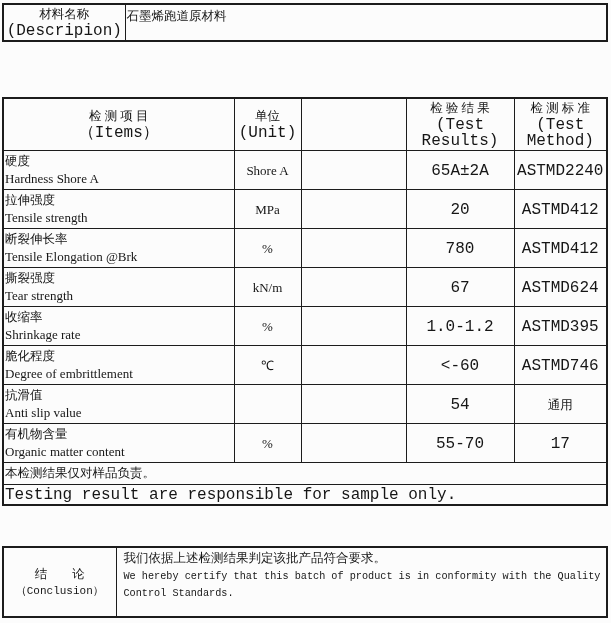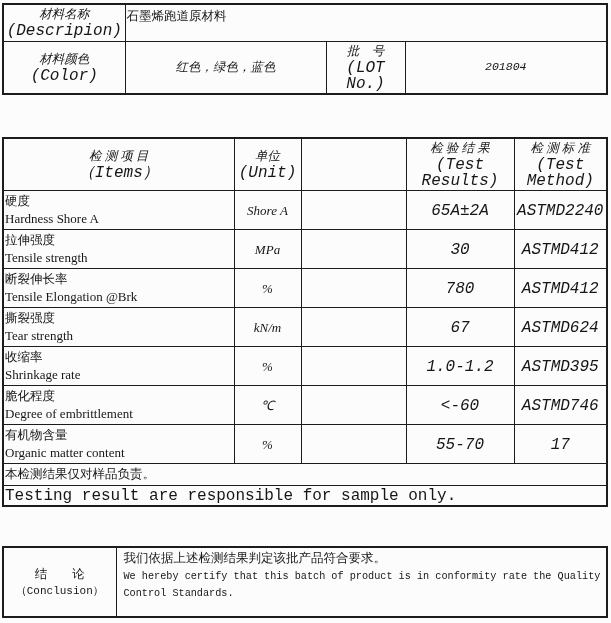--- a/index.html
+++ b/index.html
@@ -5,21 +5,21 @@
   html,body{margin:0;padding:0;background:#fcfcfc;}
   .page{position:relative;width:611px;height:623px;background:#fcfcfc;color:#161616;
         font-family:"Liberation Serif",serif;}
   table{border-collapse:collapse;table-layout:fixed;position:absolute;}
   td{border:1px solid #1c1c1c;overflow:hidden;}
   .tbl{border:2px solid #1c1c1c;}
   .zh{font-family:"Liberation Serif",serif;font-size:12.5px;line-height:17px;display:block;}
   .en-serif{font-family:"Liberation Serif",serif;font-size:13px;line-height:18px;display:block;}
   .mono{font-family:"Liberation Mono",monospace;font-size:16px;line-height:16px;display:block;}
   .inline{display:inline;}
-  .c{text-align:center;vertical-align:middle;font-style:italic;}
+  .c{text-align:center;vertical-align:middle;}
   .l{text-align:left;vertical-align:middle;}
   .top-a{height:37px;} .top-b{height:43px;}
   .hdr td{height:41px;}
   .row td{height:36px;}
   .foot1 td{height:19px;} .foot2 td{height:17px;}
   .concl-label{ text-align:center;vertical-align:middle;margin-left:11px;}
   .concl-body{vertical-align:top;padding:2px 4px 0 7px;}
   .concl-body .zh{margin-bottom:1px;}
 </style>
 </head>
@@ -37,40 +37,24 @@
     <tbody>
         <tr class="top-a">
       <td class="c">
         <span class="zh">材料名称</span>
         <span class="mono">(Descripion)</span>
       </td>
       <td class="l" colspan="3" style="vertical-align:top;padding-top:3px;">
         <span class="zh">石墨烯跑道原材料</span>
       </td>
     </tr>
-    <tr class="top-b">
-      <td class="c">
-        <span class="zh">材料颜色</span>
-        <span class="mono">(Color)</span>
-      </td>
-      <td class="c">
-        <span class="zh">红色，绿色，蓝色</span>
-      </td>
-      <td class="c">
-        <span class="zh">批　号</span>
-        <span class="mono">(LOT No.)</span>
-      </td>
-      <td class="c">
-        <span class="mono" style="font-size:11.5px;">201804</span>
-      </td>
-    </tr>
   </tbody>
     </table>
 
-  <table class="tbl" style="left:2px;top:97px;width:604px;margin-top:40px;">
+  <table class="tbl" style="left:2px;top:97px;width:604px;">
     <colgroup>
         <col style="width:231px">
         <col style="width:67px">
         <col style="width:105px">
         <col style="width:108px">
         <col style="width:93px">
       </colgroup>
     <tbody>
         <tr class="hdr">
       <td class="c">
@@ -102,21 +86,21 @@
       <td class="c"><span class="mono inline">65A±2A</span></td>
       <td class="c"><span class="mono inline">ASTMD2240</span></td>
     </tr>
     <tr class="row">
       <td class="l">
         <span class="zh">拉伸强度</span>
         <span class="en-serif">Tensile strength</span>
       </td>
       <td class="c"><span class="en-serif inline">MPa</span></td>
       <td></td>
-      <td class="c"><span class="mono inline">30</span></td>
+      <td class="c"><span class="mono inline">20</span></td>
       <td class="c"><span class="mono inline">ASTMD412</span></td>
     </tr>
     <tr class="row">
       <td class="l">
         <span class="zh">断裂伸长率</span>
         <span class="en-serif">Tensile Elongation @Brk</span>
       </td>
       <td class="c"><span class="en-serif inline">%</span></td>
       <td></td>
       <td class="c"><span class="mono inline">780</span></td>
@@ -147,20 +131,30 @@
         <span class="zh">脆化程度</span>
         <span class="en-serif">Degree of embrittlement</span>
       </td>
       <td class="c"><span class="en-serif inline">℃</span></td>
       <td></td>
       <td class="c"><span class="mono inline">&lt;-60</span></td>
       <td class="c"><span class="mono inline">ASTMD746</span></td>
     </tr>
     <tr class="row">
       <td class="l">
+        <span class="zh">抗滑值</span>
+        <span class="en-serif">Anti slip value</span>
+      </td>
+      <td class="c"><span class="en-serif inline"></span></td>
+      <td></td>
+      <td class="c"><span class="mono inline">54</span></td>
+      <td class="c"><span class="zh inline">通用</span></td>
+    </tr>
+    <tr class="row">
+      <td class="l">
         <span class="zh">有机物含量</span>
         <span class="en-serif">Organic matter content</span>
       </td>
       <td class="c"><span class="en-serif inline">%</span></td>
       <td></td>
       <td class="c"><span class="mono inline">55-70</span></td>
       <td class="c"><span class="mono inline">17</span></td>
     </tr>
 
     <tr class="foot1">
@@ -182,20 +176,20 @@
         <col style="width:491px">
       </colgroup>
     <tbody>
         <tr style="height:70px;">
       <td class="concl-label">
         <span class="zh">结　　论</span>
         <span class="mono" style="font-size:11px;">（Conclusion）</span>
       </td>
       <td class="concl-body">
         <span class="zh">我们依据上述检测结果判定该批产品符合要求。</span>
-        <span class="mono" style="font-size:10.2px;line-height:17px;">We hereby certify that this batch of product is in conformity rate the Quality</span>
+        <span class="mono" style="font-size:10.2px;line-height:17px;">We hereby certify that this batch of product is in conformity with the Quality</span>
         <span class="mono" style="font-size:10.2px;line-height:17px;">Control Standards.</span>
       </td>
     </tr>
   </tbody>
     </table>
 
 </div>
 
 </body></html>

